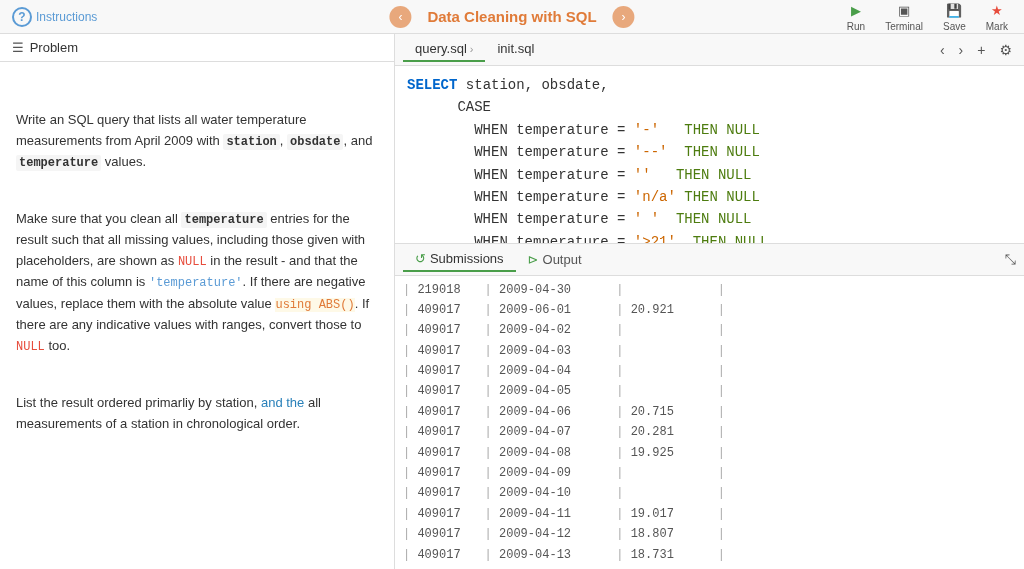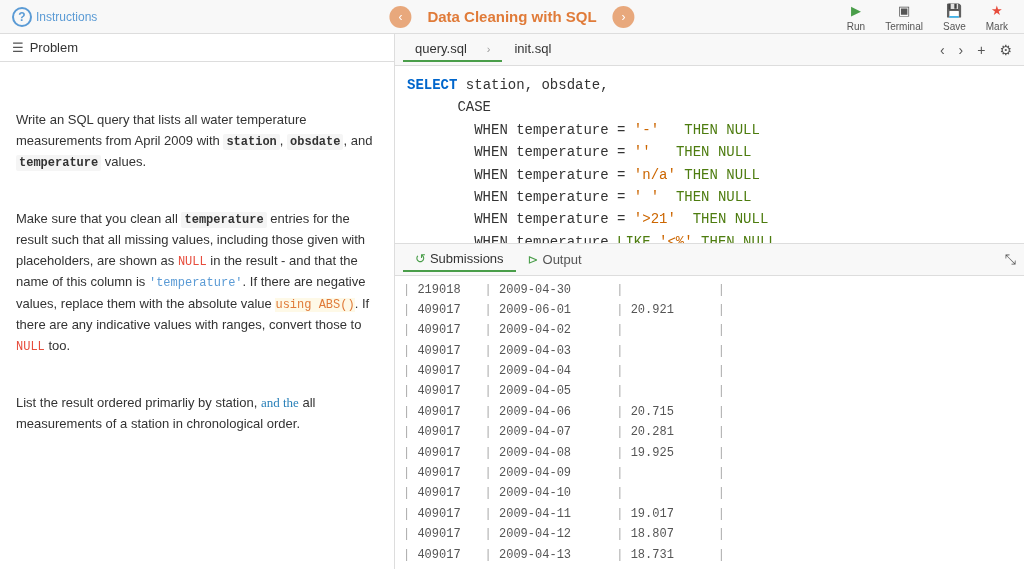--- a/index.html
+++ b/index.html
@@ -123,21 +123,21 @@
     code.inline {
       font-family: 'Courier New', monospace;
       font-size: 12px;
       background: #f5f5f5;
       padding: 1px 3px;
       border-radius: 2px;
     }
     .highlight-null { color: #e74c3c; font-family: 'Courier New', monospace; font-size: 12px; }
     .highlight-temp { color: #5b9bd5; font-family: 'Courier New', monospace; font-size: 12px; }
     .highlight-abs { color: #e07b39; background: #fef9e7; font-family: 'Courier New', monospace; font-size: 12px; }
-    .highlight-blue { color: #2980b9; font-family: Liberation Serif, serif; }
+    .highlight-blue { color: #2980b9; }
     .bold-text { font-weight: bold; font-family: 'Courier New', monospace; font-size: 12px; }
 
     
     .right-panel {
       flex: 1;
       display: flex;
       flex-direction: column;
       overflow: hidden;
     }
 
@@ -151,21 +151,21 @@
       height: 32px;
     }
     .editor-tab {
       padding: 4px 12px;
       font-size: 13px;
       color: #333;
       cursor: pointer;
       border-bottom: 2px solid transparent;
       display: flex;
       align-items: center;
-      gap: 20px;
+      gap: 3px;
     }
     .editor-tab.active {
       border-bottom: 2px solid #4a9e4a;
       color: #333;
     }
     .tab-actions {
       margin-left: auto;
       display: flex;
       align-items: center;
       gap: 6px;
@@ -343,20 +343,21 @@
         <button class="tab-action-btn">+</button>
         <button class="tab-action-btn">⚙</button>
       </div>
     </div>
 
     <div class="code-editor">
       <span class="code-line"><span class="kw">SELECT</span><span class="plain"> station, obsdate,</span></span>
       <span class="code-line"></span>
       <span class="code-line"><span class="plain">      CASE</span></span>
       <span class="code-line"><span class="plain">        WHEN temperature = </span><span class="str">'-'</span><span class="plain">   </span><span class="kw2">THEN</span><span class="plain"> </span><span class="kw2">NULL</span></span>
+      <span class="code-line"><span class="plain">        WHEN temperature = </span><span class="str">'--'</span><span class="plain">  </span><span class="kw2">THEN</span><span class="plain"> </span><span class="kw2">NULL</span></span>
       <span class="code-line"><span class="plain">        WHEN temperature = </span><span class="str">''</span><span class="plain">   </span><span class="kw2">THEN</span><span class="plain"> </span><span class="kw2">NULL</span></span>
       <span class="code-line"><span class="plain">        WHEN temperature = </span><span class="str">'n/a'</span><span class="plain"> </span><span class="kw2">THEN</span><span class="plain"> </span><span class="kw2">NULL</span></span>
       <span class="code-line"><span class="plain">        WHEN temperature = </span><span class="str">' '</span><span class="plain">  </span><span class="kw2">THEN</span><span class="plain"> </span><span class="kw2">NULL</span></span>
       <span class="code-line"><span class="plain">        WHEN temperature = </span><span class="str">'&gt;21'</span><span class="plain">  </span><span class="kw2">THEN</span><span class="plain"> </span><span class="kw2">NULL</span></span>
       <span class="code-line"><span class="plain">        WHEN temperature </span><span class="kw2">LIKE</span><span class="plain"> </span><span class="str">'&lt;%'</span><span class="plain"> </span><span class="kw2">THEN</span><span class="plain"> </span><span class="kw2">NULL</span></span>
 
     </div>
 
     <div class="bottom-panel">
       <div class="bottom-tabs">

